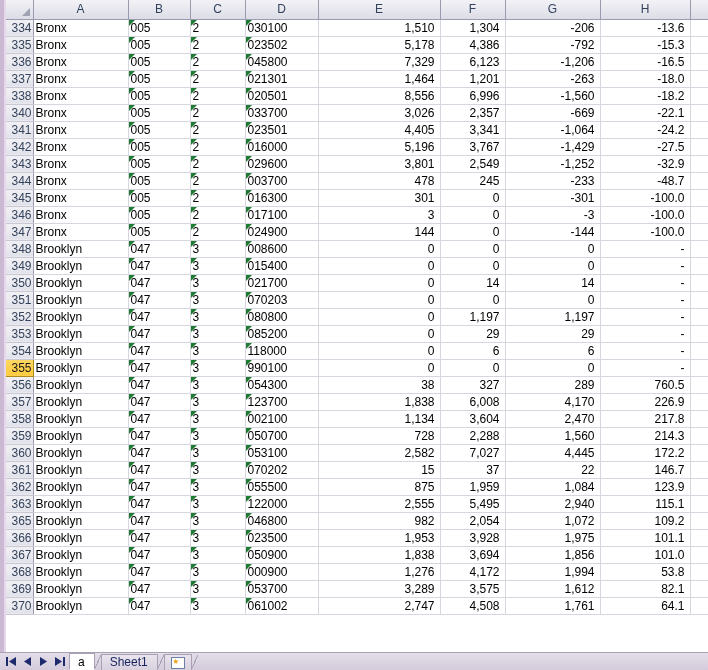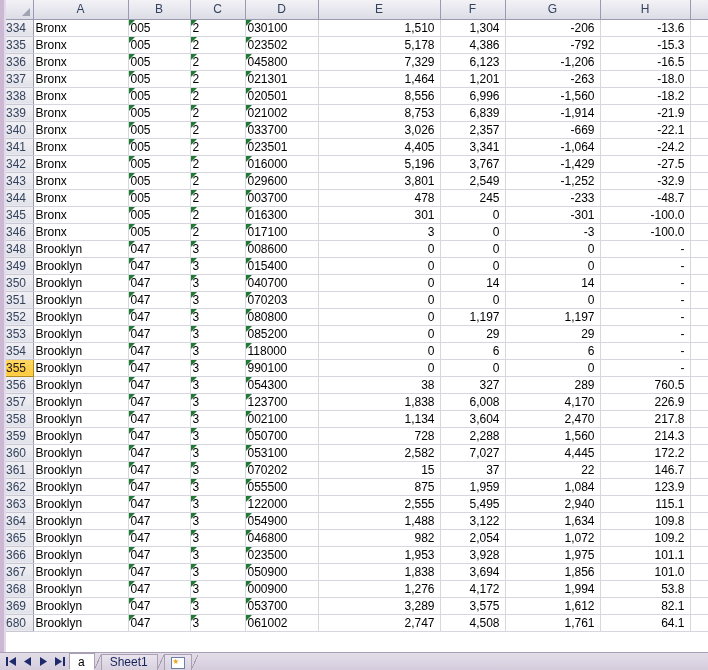--- a/index.html
+++ b/index.html
@@ -93,21 +93,21 @@
   }
 
   
   td.rh {
     height: 17px;
     background: linear-gradient(to bottom, #f0f0f4 0%, #e9e9ef 60%, #e0e0e9 100%);
     border-right: 1px solid #9b9bb0;
     border-bottom: 1px solid #c9c9d6;
     color: #34435c;
     font-size: 12px;
-    text-align: left;
+    text-align: right;
     padding: 0 1px 0 0;
     line-height: 16px;
     white-space: nowrap;
   }
   td.rh.active {
     background: linear-gradient(to bottom, #ffd766 0%, #ffca3d 100%);
     color: #1a1a1a;
     border-bottom: 1px solid #b08a18;
     border-right: 1px solid #b08a18;
     margin-left: 36px;
@@ -311,32 +311,20 @@
             <td class="cell txt"><span class="errtri"></span><span>005</span></td>
             <td class="cell txt"><span class="errtri"></span><span>2</span></td>
             <td class="cell txt"><span class="errtri"></span><span>020501</span></td>
             <td class="cell num">8,556</td>
             <td class="cell num">6,996</td>
             <td class="cell num">-1,560</td>
             <td class="cell num">-18.2</td>
             <td class="cell blank"></td>
           </tr>
           <tr>
-            <td class="rh">339</td>
-            <td class="cell txt">Bronx</td>
-            <td class="cell txt"><span class="errtri"></span><span>005</span></td>
-            <td class="cell txt"><span class="errtri"></span><span>2</span></td>
-            <td class="cell txt"><span class="errtri"></span><span>021002</span></td>
-            <td class="cell num">8,753</td>
-            <td class="cell num">6,839</td>
-            <td class="cell num">-1,914</td>
-            <td class="cell num">-21.9</td>
-            <td class="cell blank"></td>
-          </tr>
-          <tr>
             <td class="rh">340</td>
             <td class="cell txt">Bronx</td>
             <td class="cell txt"><span class="errtri"></span><span>005</span></td>
             <td class="cell txt"><span class="errtri"></span><span>2</span></td>
             <td class="cell txt"><span class="errtri"></span><span>033700</span></td>
             <td class="cell num">3,026</td>
             <td class="cell num">2,357</td>
             <td class="cell num">-669</td>
             <td class="cell num">-22.1</td>
             <td class="cell blank"></td>
@@ -407,20 +395,32 @@
             <td class="cell txt"><span class="errtri"></span><span>005</span></td>
             <td class="cell txt"><span class="errtri"></span><span>2</span></td>
             <td class="cell txt"><span class="errtri"></span><span>017100</span></td>
             <td class="cell num">3</td>
             <td class="cell num">0</td>
             <td class="cell num">-3</td>
             <td class="cell num">-100.0</td>
             <td class="cell blank"></td>
           </tr>
           <tr>
+            <td class="rh">347</td>
+            <td class="cell txt">Bronx</td>
+            <td class="cell txt"><span class="errtri"></span><span>005</span></td>
+            <td class="cell txt"><span class="errtri"></span><span>2</span></td>
+            <td class="cell txt"><span class="errtri"></span><span>024900</span></td>
+            <td class="cell num">144</td>
+            <td class="cell num">0</td>
+            <td class="cell num">-144</td>
+            <td class="cell num">-100.0</td>
+            <td class="cell blank"></td>
+          </tr>
+          <tr>
             <td class="rh">348</td>
             <td class="cell txt">Brooklyn</td>
             <td class="cell txt"><span class="errtri"></span><span>047</span></td>
             <td class="cell txt"><span class="errtri"></span><span>3</span></td>
             <td class="cell txt"><span class="errtri"></span><span>008600</span></td>
             <td class="cell num">0</td>
             <td class="cell num">0</td>
             <td class="cell num">0</td>
             <td class="cell num">-</td>
             <td class="cell blank"></td>
@@ -435,21 +435,21 @@
             <td class="cell num">0</td>
             <td class="cell num">0</td>
             <td class="cell num">-</td>
             <td class="cell blank"></td>
           </tr>
           <tr>
             <td class="rh">350</td>
             <td class="cell txt">Brooklyn</td>
             <td class="cell txt"><span class="errtri"></span><span>047</span></td>
             <td class="cell txt"><span class="errtri"></span><span>3</span></td>
-            <td class="cell txt"><span class="errtri"></span><span>040700</span></td>
+            <td class="cell txt"><span class="errtri"></span><span>021700</span></td>
             <td class="cell num">0</td>
             <td class="cell num">14</td>
             <td class="cell num">14</td>
             <td class="cell num">-</td>
             <td class="cell blank"></td>
           </tr>
           <tr>
             <td class="rh">351</td>
             <td class="cell txt">Brooklyn</td>
             <td class="cell txt"><span class="errtri"></span><span>047</span></td>
@@ -599,32 +599,20 @@
             <td class="cell txt"><span class="errtri"></span><span>047</span></td>
             <td class="cell txt"><span class="errtri"></span><span>3</span></td>
             <td class="cell txt"><span class="errtri"></span><span>122000</span></td>
             <td class="cell num">2,555</td>
             <td class="cell num">5,495</td>
             <td class="cell num">2,940</td>
             <td class="cell num">115.1</td>
             <td class="cell blank"></td>
           </tr>
           <tr>
-            <td class="rh">364</td>
-            <td class="cell txt">Brooklyn</td>
-            <td class="cell txt"><span class="errtri"></span><span>047</span></td>
-            <td class="cell txt"><span class="errtri"></span><span>3</span></td>
-            <td class="cell txt"><span class="errtri"></span><span>054900</span></td>
-            <td class="cell num">1,488</td>
-            <td class="cell num">3,122</td>
-            <td class="cell num">1,634</td>
-            <td class="cell num">109.8</td>
-            <td class="cell blank"></td>
-          </tr>
-          <tr>
             <td class="rh">365</td>
             <td class="cell txt">Brooklyn</td>
             <td class="cell txt"><span class="errtri"></span><span>047</span></td>
             <td class="cell txt"><span class="errtri"></span><span>3</span></td>
             <td class="cell txt"><span class="errtri"></span><span>046800</span></td>
             <td class="cell num">982</td>
             <td class="cell num">2,054</td>
             <td class="cell num">1,072</td>
             <td class="cell num">109.2</td>
             <td class="cell blank"></td>
@@ -671,21 +659,21 @@
             <td class="cell txt"><span class="errtri"></span><span>047</span></td>
             <td class="cell txt"><span class="errtri"></span><span>3</span></td>
             <td class="cell txt"><span class="errtri"></span><span>053700</span></td>
             <td class="cell num">3,289</td>
             <td class="cell num">3,575</td>
             <td class="cell num">1,612</td>
             <td class="cell num">82.1</td>
             <td class="cell blank"></td>
           </tr>
           <tr>
-            <td class="rh">680</td>
+            <td class="rh">370</td>
             <td class="cell txt">Brooklyn</td>
             <td class="cell txt"><span class="errtri"></span><span>047</span></td>
             <td class="cell txt"><span class="errtri"></span><span>3</span></td>
             <td class="cell txt"><span class="errtri"></span><span>061002</span></td>
             <td class="cell num">2,747</td>
             <td class="cell num">4,508</td>
             <td class="cell num">1,761</td>
             <td class="cell num">64.1</td>
             <td class="cell blank"></td>
           </tr>

